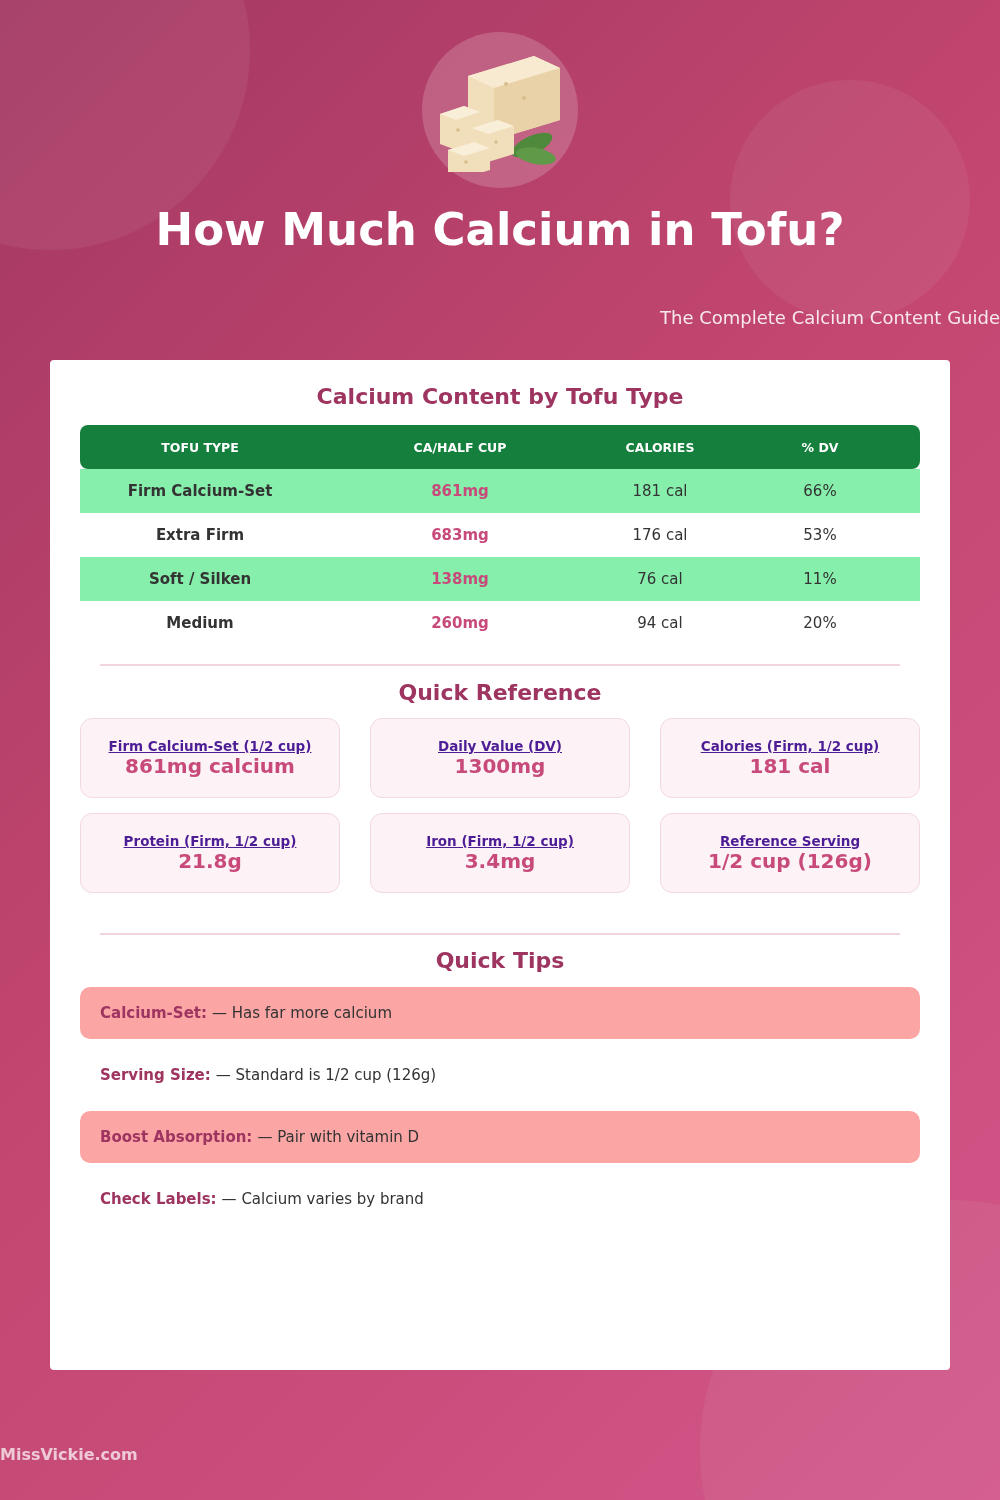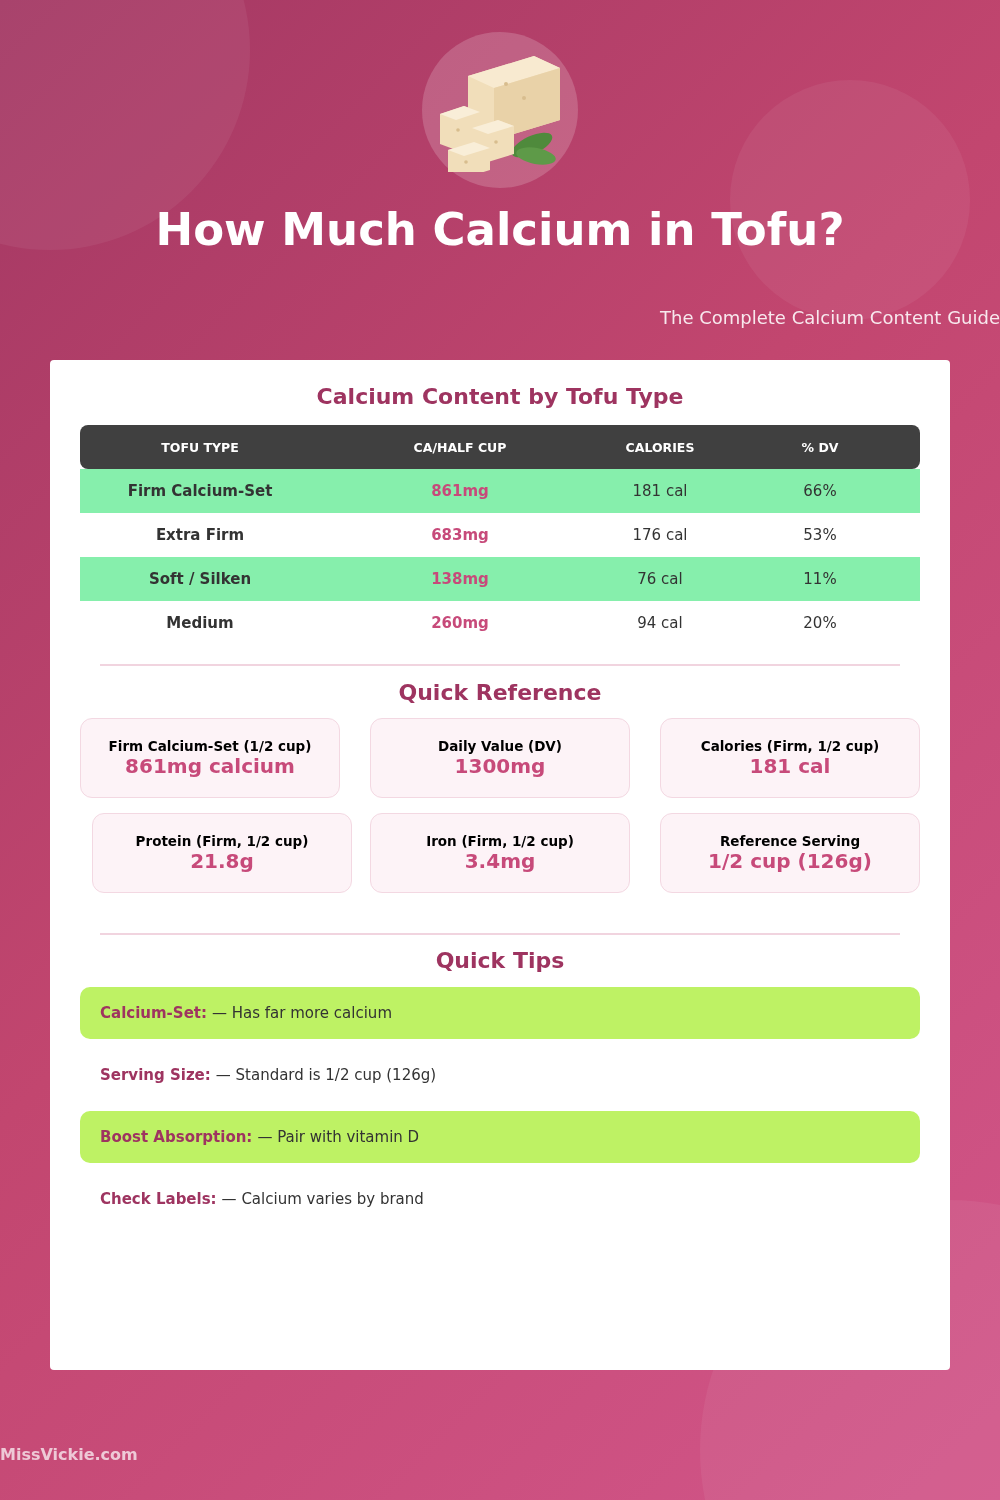--- a/index.html
+++ b/index.html
@@ -35,50 +35,50 @@
     position: absolute; left: 50px; top: 360px; width: 900px; height: 1010px;
     background: #fff; border-radius: 4px;
   }
   .section-title {
     position: absolute; left: 0; width: 900px; text-align: center;
     color: #9e3460; font-weight: bold; font-size: 22px;
   }
 
   .table { position: absolute; left: 30px; top: 65px; width: 840px; }
   .thead {
-    display: flex; height: 44px; background: #404040; border-radius: 8px;
+    display: flex; height: 44px; background: #15803d; border-radius: 8px;
     color: #fff; font-weight: bold; font-size: 12.5px; align-items: center;
   }
   .row { display: flex; height: 44px; align-items: center; font-size: 15px; }
   .row.alt { background: #86efac; }
   .c1 { width: 240px; text-align: center; }
   .c2 { width: 280px; text-align: center; }
   .c3 { width: 120px; text-align: center; }
   .c4 { width: 200px; text-align: center; }
   .row .c1 { font-weight: bold; color: #333; }
   .row .c2 { font-weight: bold; color: #c74a7a; }
   .row .c3, .row .c4 { color: #333; }
 
   .divider { position: absolute; left: 50px; width: 800px; height: 2px; background: #f1d4df; }
 
   .ref-grid { position: absolute; left: 30px; top: 358px; width: 840px; }
   .ref-box {
     position: absolute; width: 260px; height: 80px;
     background: #fdf3f7; border: 1.5px solid #f3d8e2; border-radius: 12px;
     text-align: center;
   }
-  .ref-label { margin-top: 19px; font-size: 13.5px; font-weight: bold; color: #000000; }
+  .ref-label { margin-top: 19px; font-size: 13.5px; font-weight: bold; color: #4c1d95; text-decoration: underline; }
   .ref-value { font-size: 20px; font-weight: bold; color: #c74a7a; }
 
   .tips { position: absolute; left: 30px; top: 627px; width: 840px; }
   .tip {
     height: 52px; border-radius: 10px; display: flex; align-items: center;
     padding-left: 20px; font-size: 15px; margin-bottom: 10px; color: #333;
   }
-  .tip.alt { background: #bef264; }
+  .tip.alt { background: #fca5a5; }
   .tip-key { color: #9e3460; font-weight: bold; margin-right: 5px; }
 
   .cta {
     position: absolute; left: 200px; top: 895px; width: 500px; height: 55px;
     background: #c74a7a; border-radius: 28px; border: none;
     color: #fff; font-weight: bold; font-size: 18px;
     display: flex; align-items: center; justify-content: center;
     font-family: "DejaVu Sans", sans-serif; cursor: pointer;
   }
 
@@ -168,21 +168,21 @@
       <div class="ref-value">861mg calcium</div>
     </div>
     <div class="ref-box" style="left:290px;top:0;">
       <div class="ref-label">Daily Value (DV)</div>
       <div class="ref-value">1300mg</div>
     </div>
     <div class="ref-box" style="left:580px;top:0;">
       <div class="ref-label">Calories (Firm, 1/2 cup)</div>
       <div class="ref-value">181 cal</div>
     </div>
-    <div class="ref-box" style="left:12px;top:95px;">
+    <div class="ref-box" style="left:0;top:95px;">
       <div class="ref-label">Protein (Firm, 1/2 cup)</div>
       <div class="ref-value">21.8g</div>
     </div>
     <div class="ref-box" style="left:290px;top:95px;">
       <div class="ref-label">Iron (Firm, 1/2 cup)</div>
       <div class="ref-value">3.4mg</div>
     </div>
     <div class="ref-box" style="left:580px;top:95px;">
       <div class="ref-label">Reference Serving</div>
       <div class="ref-value">1/2 cup (126g)</div>

